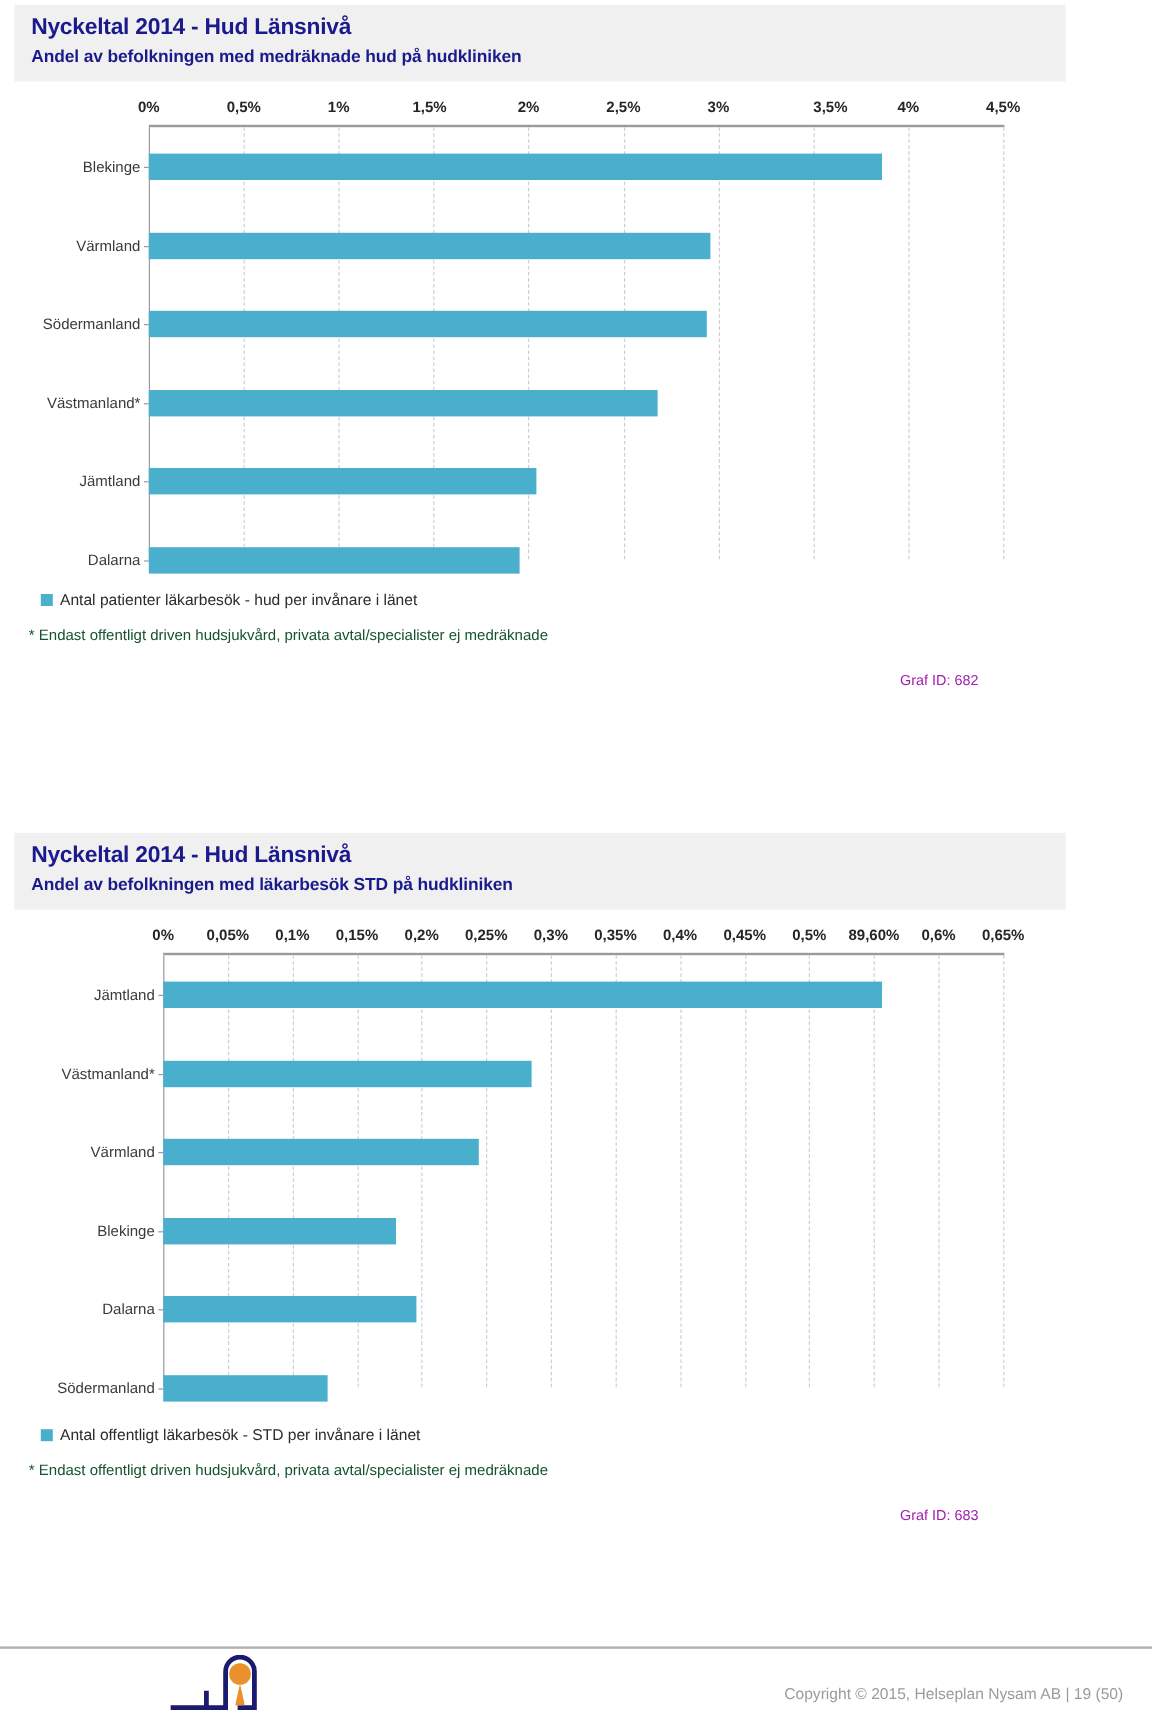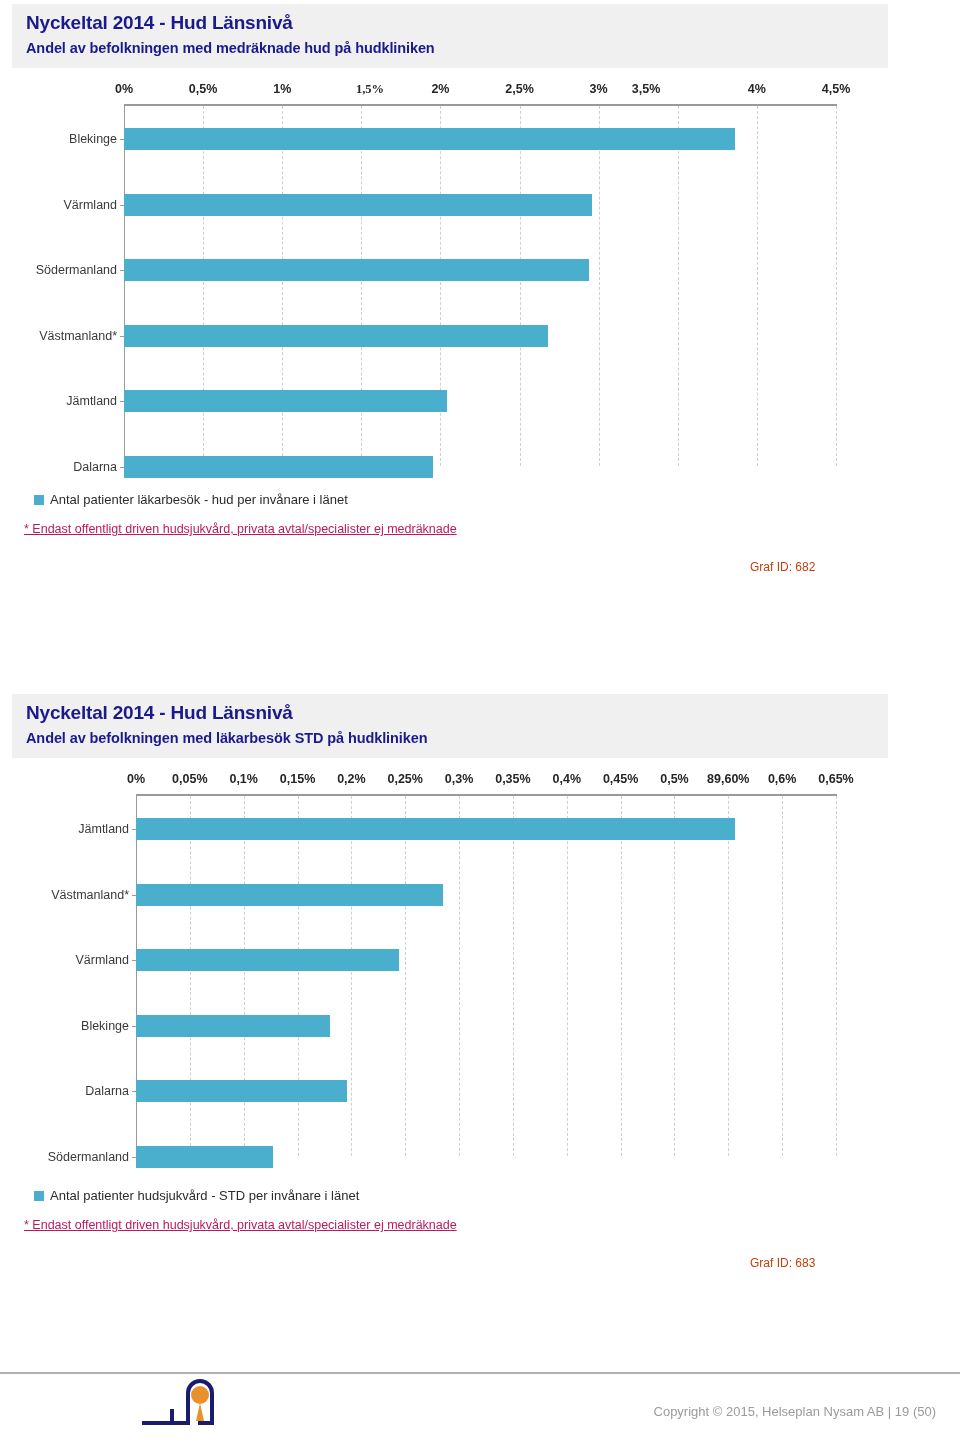--- a/index.html
+++ b/index.html
@@ -139,28 +139,27 @@
   }
   .legend-swatch {
     width: 10px;
     height: 10px;
     background: #4aafcd;
     display: inline-block;
   }
   .note {
     position: absolute;
     font-size: 12.5px;
-    color: #be185d;
-    white-space: nowrap;
-    text-decoration: underline;
+    color: #14532d;
+    white-space: nowrap;
   }
   .graf-id {
     position: absolute;
     font-size: 12px;
-    color: #c2410c;
+    color: #a21caf;
     white-space: nowrap;
   }
 
   
   .footer-rule {
     position: absolute;
     left: 0;
     top: 1372px;
     width: 960px;
     height: 2px;
@@ -199,25 +198,25 @@
 <div class="panel panel-1">
   <div class="header-band"></div>
   <div class="chart-title">Nyckeltal 2014 - Hud Länsnivå</div>
   <div class="chart-subtitle">Andel av befolkningen med medräknade hud på hudkliniken</div>
 
   <div class="plot" id="plot-0" style="top:82px;">
     <div class="axis-labels">
         <div class="axis-tick-label" style="left: 124px;">0%</div>
         <div class="axis-tick-label" style="left: 203.111px;">0,5%</div>
         <div class="axis-tick-label" style="left: 282.222px;">1%</div>
-        <div class="axis-tick-label" style="left: 370px; font-family: Liberation Serif, serif;">1,5%</div>
+        <div class="axis-tick-label" style="left: 358px;">1,5%</div>
         <div class="axis-tick-label" style="left: 440.444px;">2%</div>
         <div class="axis-tick-label" style="left: 519.556px;">2,5%</div>
         <div class="axis-tick-label" style="left: 598.667px;">3%</div>
-        <div class="axis-tick-label" style="left: 646px;">3,5%</div>
+        <div class="axis-tick-label" style="left: 692px;">3,5%</div>
         <div class="axis-tick-label" style="left: 756.889px;">4%</div>
         <div class="axis-tick-label" style="left: 836px;">4,5%</div>
       </div>
     <div class="axis-line" style="left: 124px; width: 713px;"></div>
     <div class="plot-body" style="left: 124px; width: 713px; height: 360px;">
         <div class="gridline axis0" style="left: 0px; height: 360px;"></div>
         <div class="gridline" style="left: 79.1111px; height: 360px;"></div>
         <div class="gridline" style="left: 158.222px; height: 360px;"></div>
         <div class="gridline" style="left: 237.333px; height: 360px;"></div>
         <div class="gridline" style="left: 316.444px; height: 360px;"></div>
@@ -333,21 +332,21 @@
         <div class="bar-row" style="top: 349.5px; width: 701px;">
           <span class="cat-label">Södermanland</span>
           <span class="tickmark"></span>
           <div class="bar" style="width: 136.769px; background: rgb(74, 175, 205);"></div>
         </div>
       </div>
   </div>
 
   <div class="legend" style="left:34px; top:498px;">
     <span class="legend-swatch"></span>
-    <span>Antal patienter hudsjukvård - STD per invånare i länet</span>
+    <span>Antal offentligt läkarbesök - STD per invånare i länet</span>
   </div>
   <div class="note" style="left:24px; top:528px;">* Endast offentligt driven hudsjukvård, privata avtal/specialister ej medräknade</div>
   <div class="graf-id" style="left:750px; top:566px;">Graf ID: 683</div>
 </div>
 
 <div class="footer-rule"></div>
 <div class="logo">
   <svg width="80" height="52" viewBox="0 0 80 52" style="position:absolute;left:128px;top:-4px;">
     <path d="M2 44 L30 44 L30 32" stroke="#1a1a6e" stroke-width="4" fill="none" stroke-linecap="square"></path>
     <path d="M30 44 L46 44 L46 14 A12 12 0 0 1 70 14 L70 44 L56 44" stroke="#1a1a6e" stroke-width="4" fill="none"></path>

